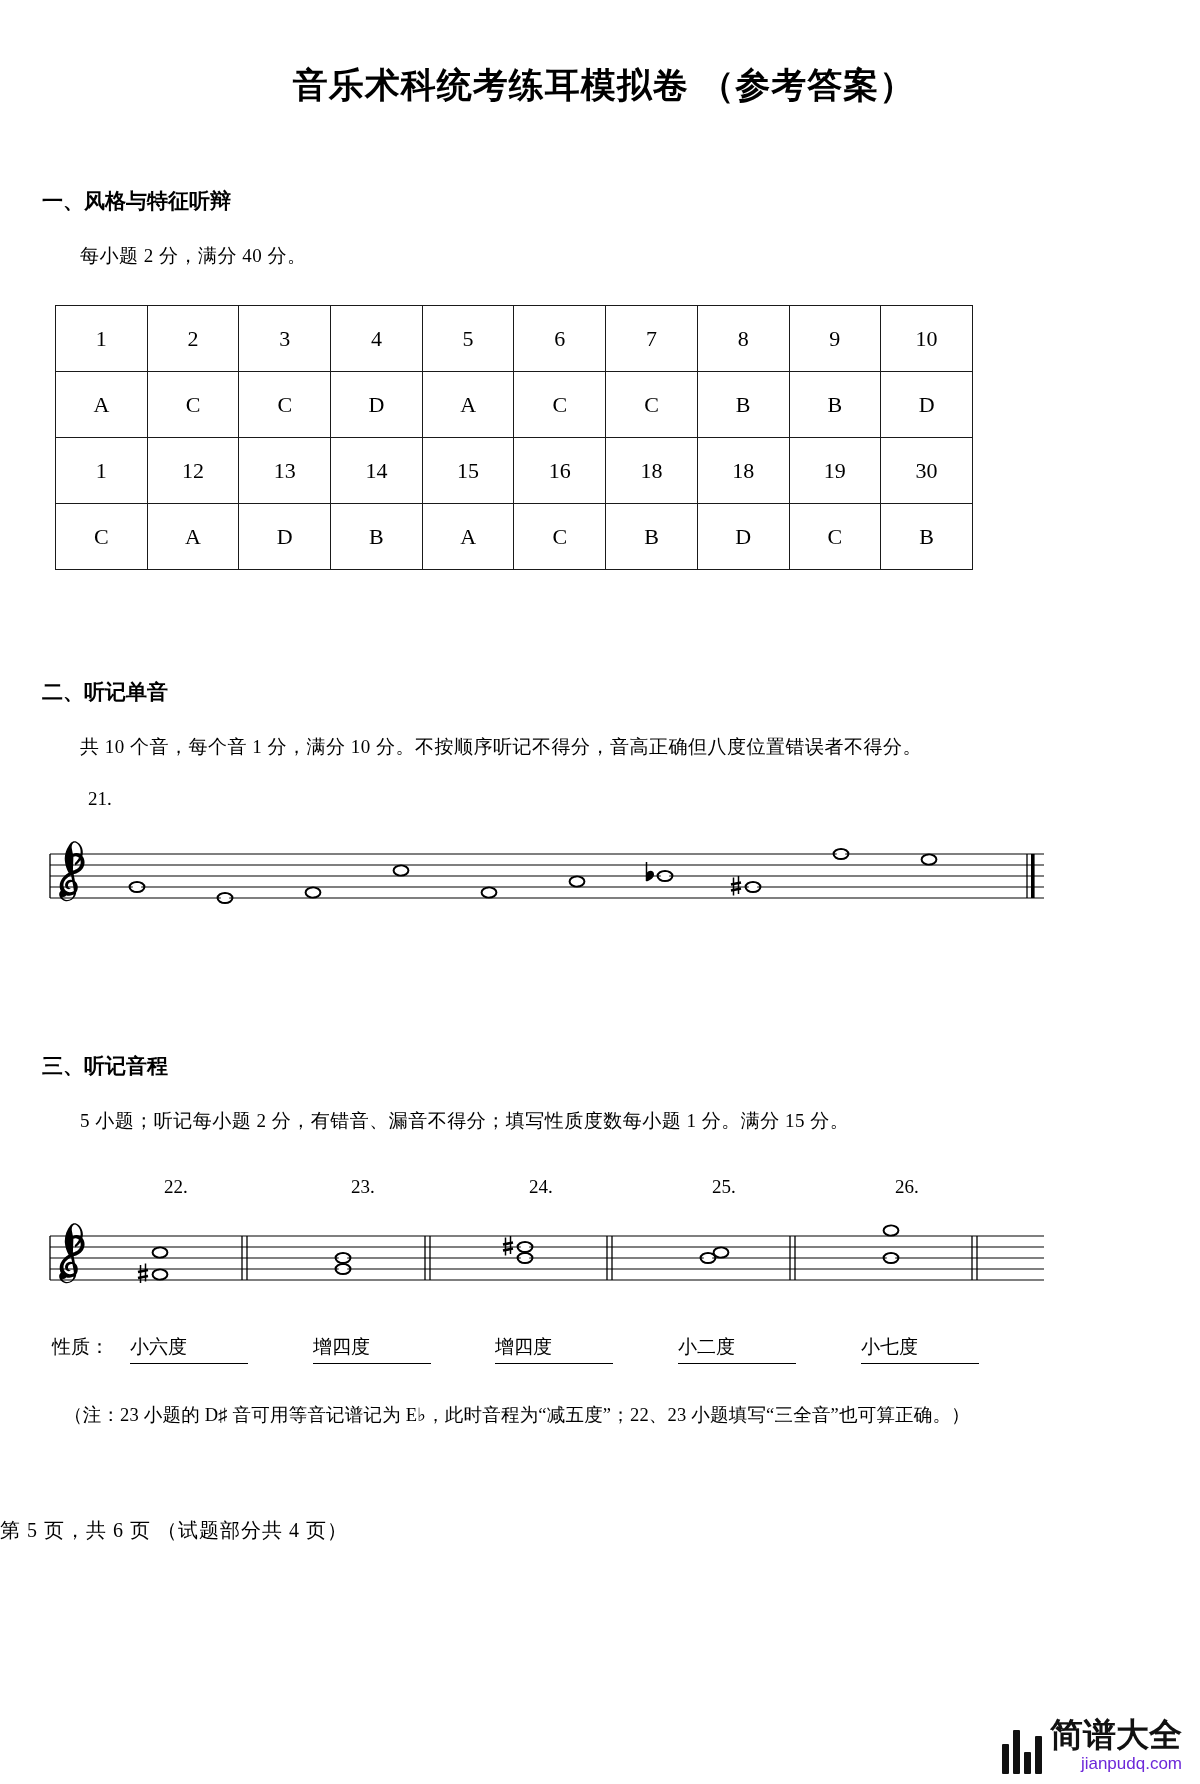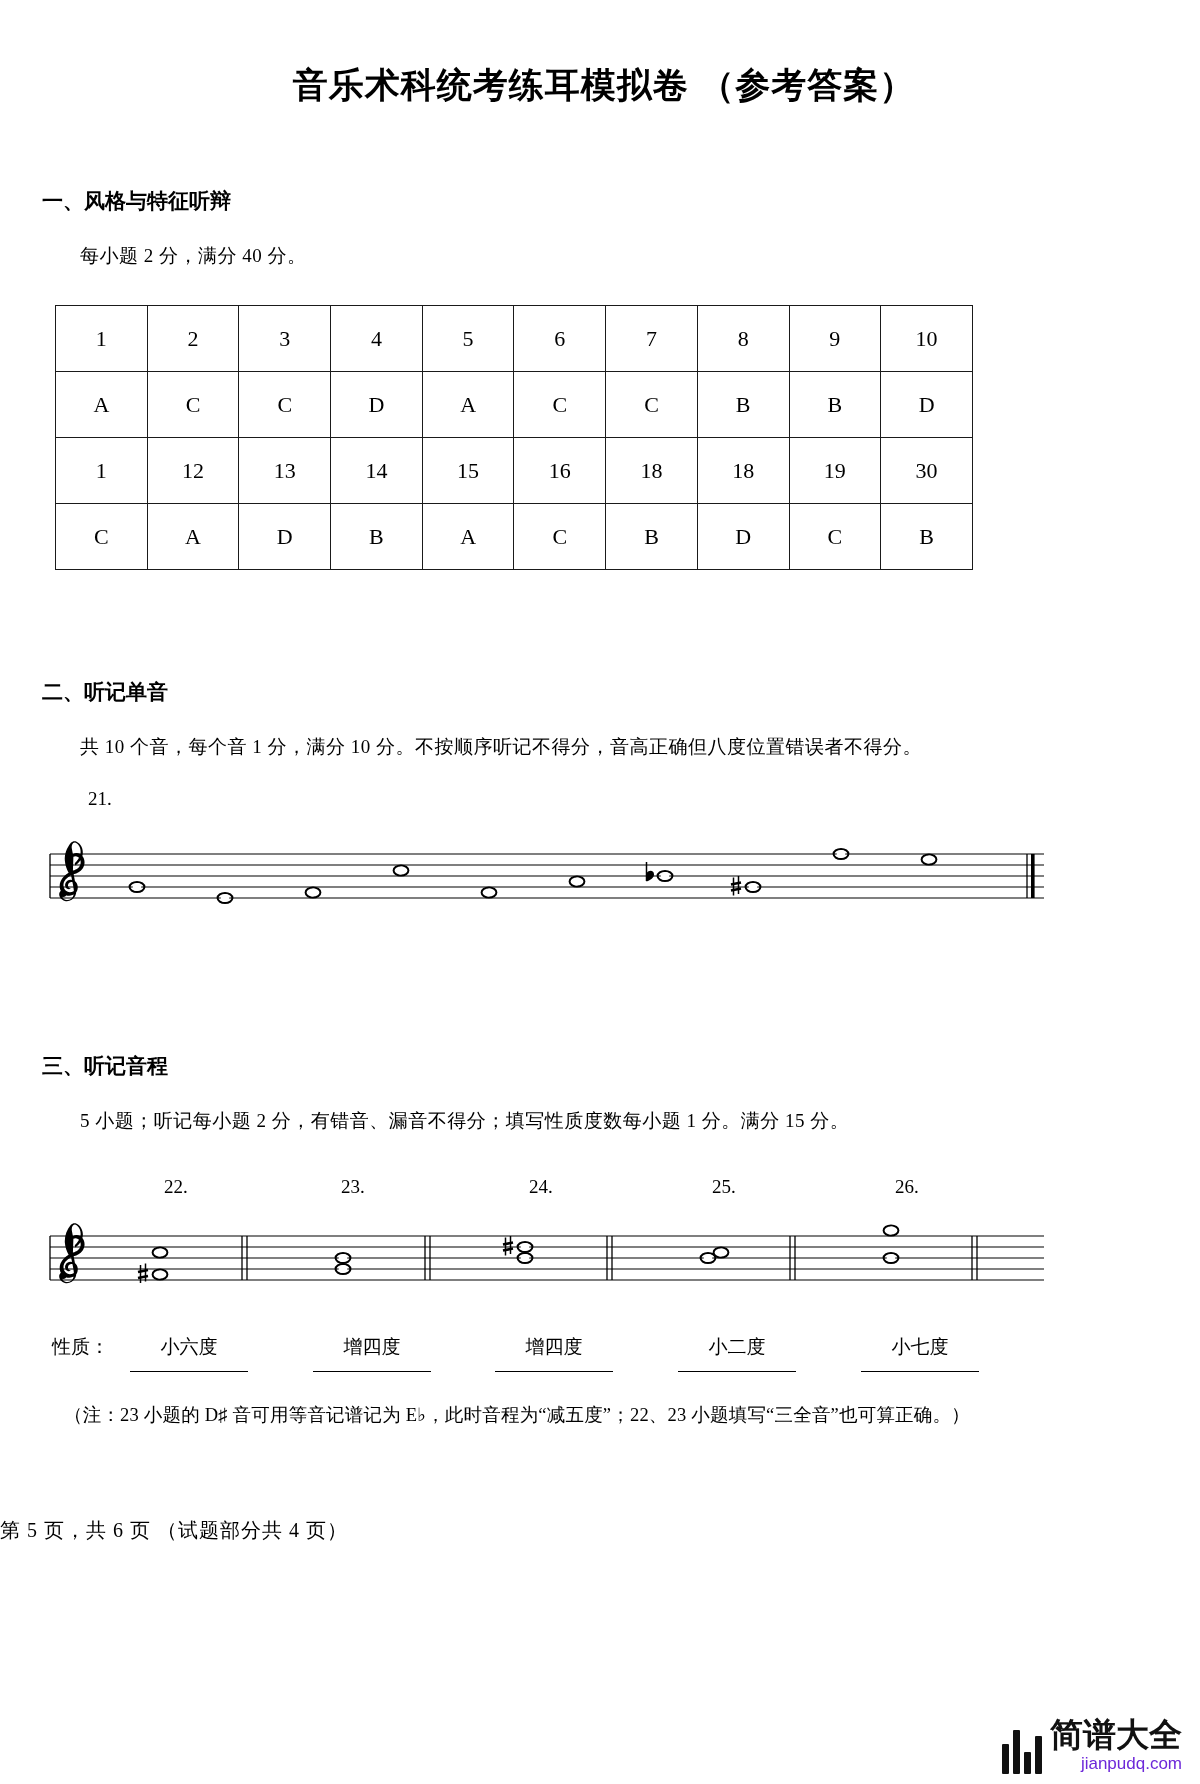--- a/index.html
+++ b/index.html
@@ -71,23 +71,22 @@
 
   .quality-row{
     position:relative;
     height:34px;
     margin-left:42px;
     font-size:19px;
   }
   .quality-row .q-label{position:absolute;left:10px;top:0;}
   .quality-row .q-val{
     position:absolute;top:0;
-    text-align:center;
     border-bottom:1.6px solid #000;
-    padding-bottom:11px;
+    padding-bottom:3px;
     width:118px;
   }
 
   .footnote{
     font-size:18.5px;
     margin-left:64px;
     margin-top:34px;
     letter-spacing:.2px;
   }
 
@@ -267,21 +266,21 @@
   </div>
 
   <div style="height:118px"></div>
   <div class="section-head">三、听记音程</div>
   <div style="height:28px"></div>
   <div class="note-line">5 小题；听记每小题 2 分，有错音、漏音不得分；填写性质度数每小题 1 分。满分 15 分。</div>
 
   <div style="height:42px"></div>
   <div class="interval-numbers">
     <span style="left:122px">22.</span>
-    <span style="left:299px">23.</span>
+    <span style="left:309px">23.</span>
     <span style="left:487px">24.</span>
     <span style="left:670px">25.</span>
     <span style="left:853px">26.</span>
   </div>
 
   <div class="staff-wrap">
     <svg id="staff-intervals" width="1010" height="110" viewBox="0 0 1010 110">
         <line x1="8" y1="30" x2="1002" y2="30" stroke="#000" stroke-width="1.1"></line>
         <line x1="8" y1="41" x2="1002" y2="41" stroke="#000" stroke-width="1.1"></line>
         <line x1="8" y1="52" x2="1002" y2="52" stroke="#000" stroke-width="1.1"></line>

